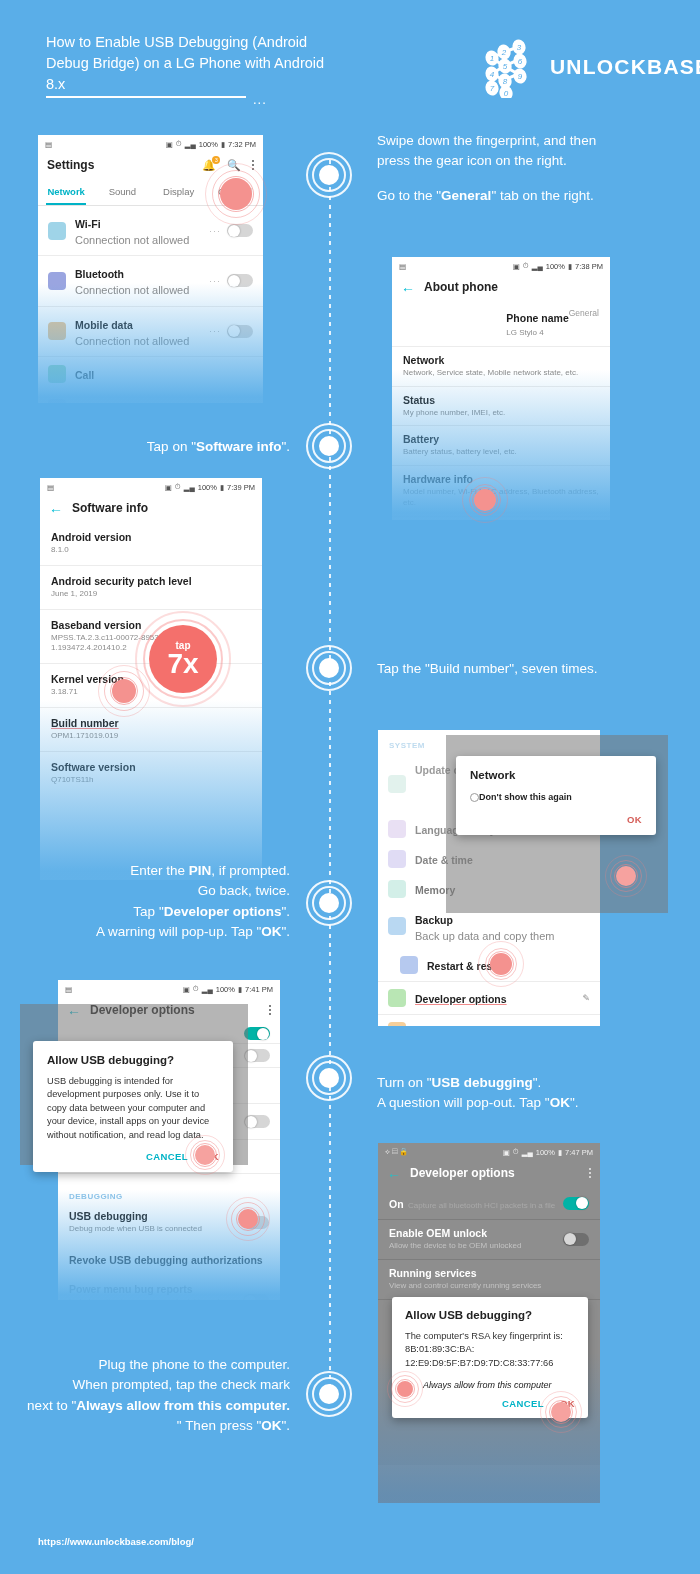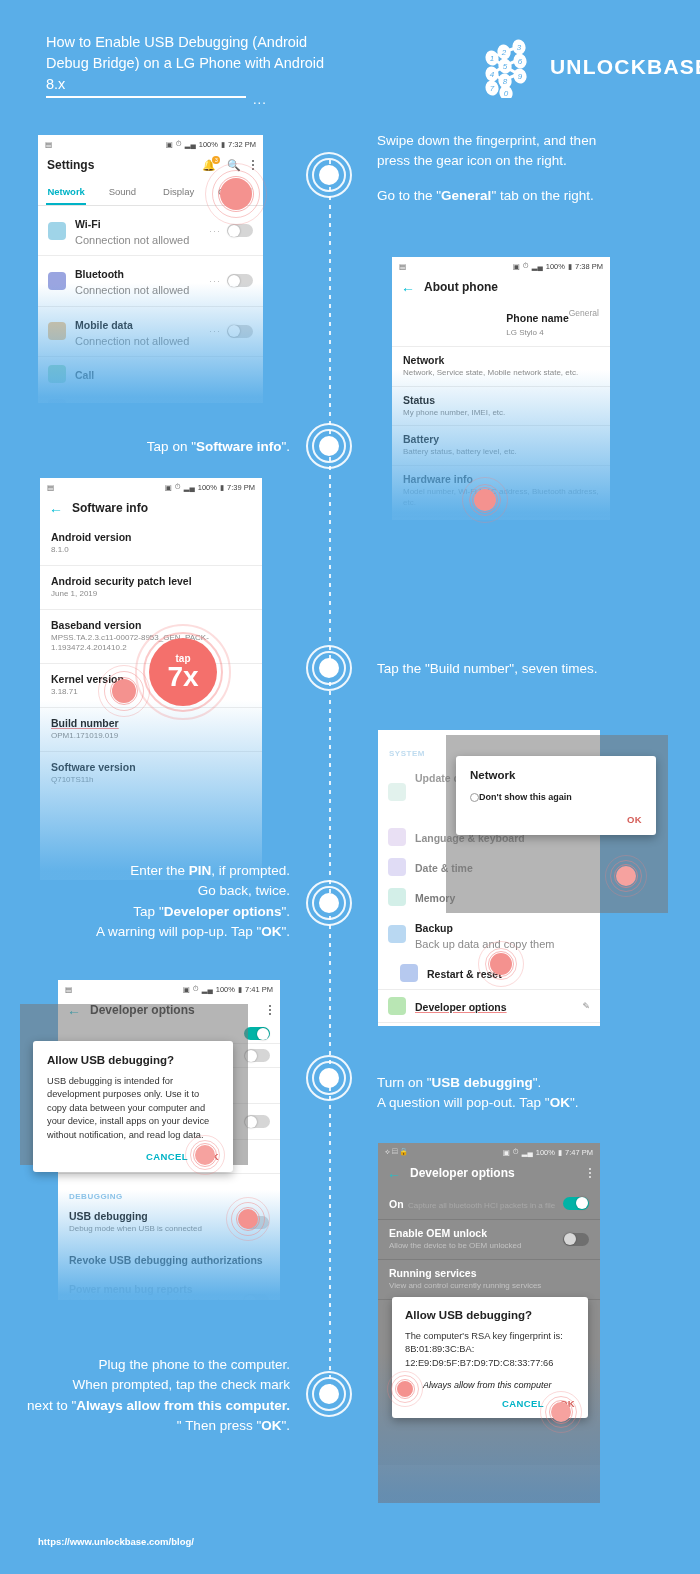--- a/index.html
+++ b/index.html
@@ -377,38 +377,38 @@
       <div class="t2">Q710TS11h</div>
     </div>
     <div class="fade" style="height:180px"></div>
   </div>
   <div class="tap" style="left:98px; top:665px; width:52px; height:52px;">
     <div class="p3"></div>
       <div class="p2" style="inset:6px"></div>
       <div class="p1" style="inset:12px"></div>
       <div class="dot" style="inset:14px"></div>
   </div>
-  <div class="tap7" style="left:135px; top:624px;">
+  <div class="tap7" style="left:135px; top:611px;">
     <div class="r3"></div>
       <div class="r2"></div>
     <div class="r1">
       <span class="lbl">tap</span>
       <span class="big">7x</span>
     </div>
   </div>
 
   <div class="bullet" style="left:306px; top:645px;">
     <div class="ring1"></div>
       <div class="ring2"></div>
       <div class="core"></div>
   </div>
   <div class="instr" style="left:377px; top:659px; width:300px;">Tap the "Build number", seven times.</div>
 
   <div class="phone" style="left:378px; top:730px; width:222px; height:296px;">
-    <div style="padding:19px 11px 4px; font-size:8px; font-weight:700; color:#7fb8df; letter-spacing:.5px; opacity:.5">SYSTEM</div>
+    <div style="padding:11px 11px 4px; font-size:8px; font-weight:700; color:#7fb8df; letter-spacing:.5px; opacity:.5">SYSTEM</div>
     <div class="row" style="opacity:.45; border-bottom:none; padding:6px 10px;">
       <span class="ic" style="background:#bfe3d8"></span>
       <span class="txt"><span class="t1">Update center</span>
       <span class="t2" style="display:block">Check for updates for LG Electronics apps</span></span>
     </div>
     <div class="row" style="opacity:.5; border-bottom:none; padding:6px 10px;">
       <span class="ic" style="background:#d5c2ea"></span>
       <span class="txt"><span class="t1">Language &amp; keyboard</span></span>
     </div>
     <div class="row" style="opacity:.55; border-bottom:none; padding:6px 10px;">

